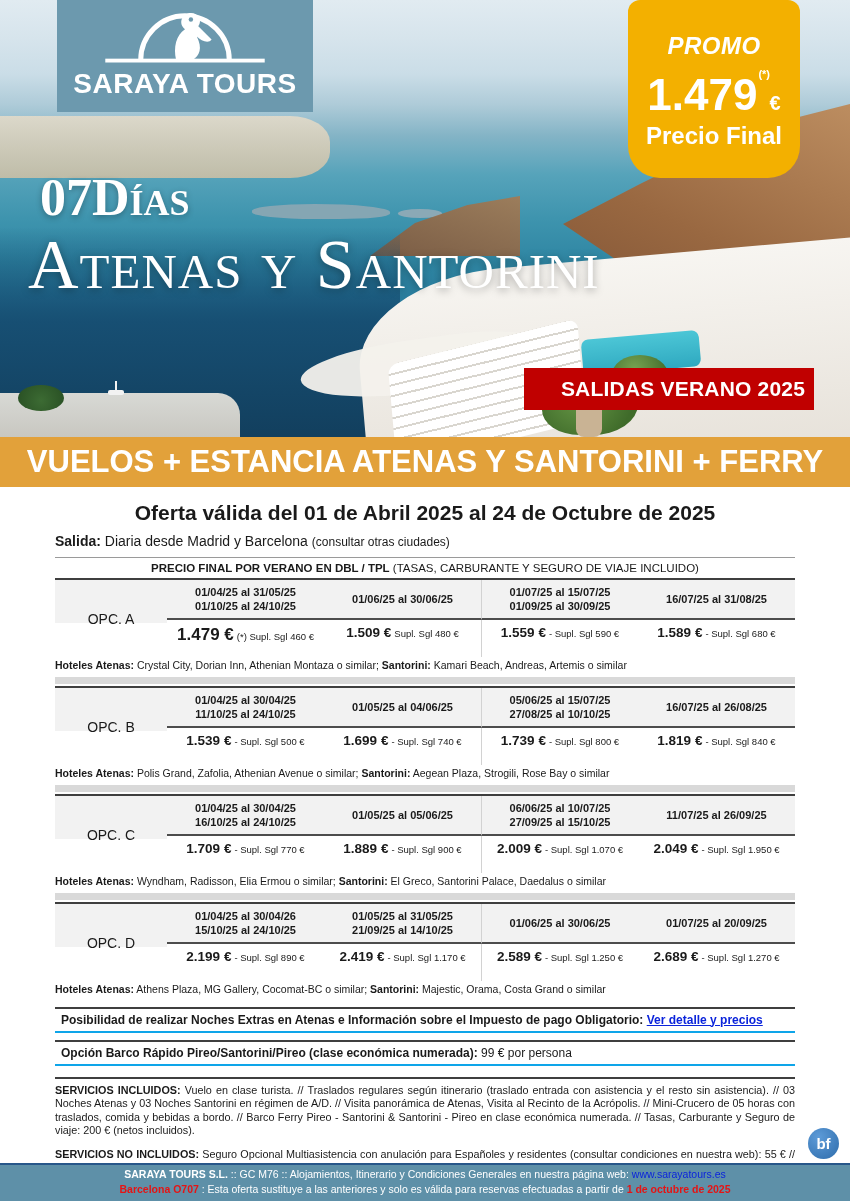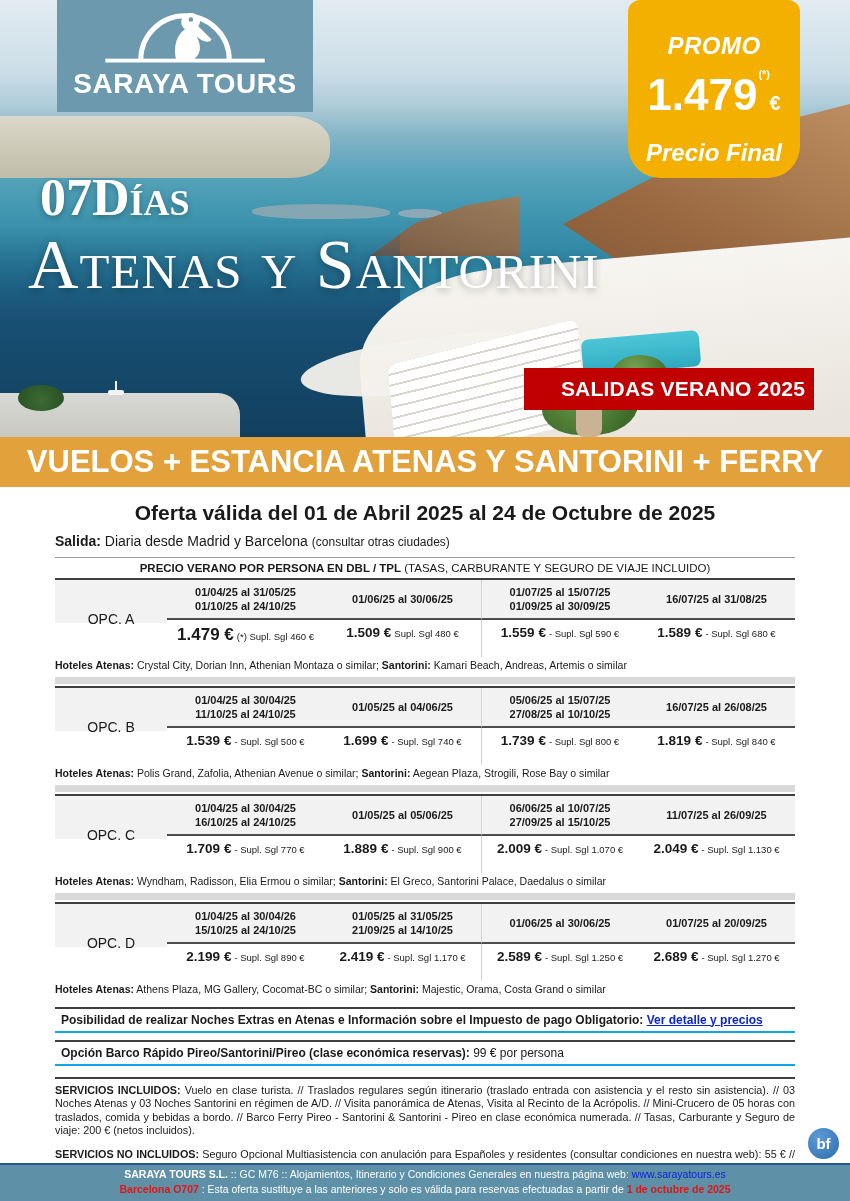--- a/index.html
+++ b/index.html
@@ -51,21 +51,21 @@
   .logo{position:absolute;top:0;left:30px;width:256px;height:112px;background:#6C99AE;color:#fff;text-align:center;margin-left:27px;}
   .logo svg{display:block;margin:7px auto 0;}
   .logo .wordmark{font-size:28px;font-weight:bold;letter-spacing:.5px;line-height:1;margin-top:1px;}
   
   .promo{position:absolute;top:0;right:50px;width:172px;height:178px;background:#F3B000;
     border-radius:12px 12px 32px 32px;color:#fff;text-align:center;}
   .promo .label{font-size:24px;font-weight:bold;margin-top:32px;letter-spacing:.5px;font-style:italic;}
   .promo .ast{display:block;font-size:11px;font-weight:bold;text-align:right;margin:8px 30px -7px 0;}
   .promo .priceline{font-size:44px;font-weight:bold;line-height:1;}
   .promo .cur{font-size:20px;font-weight:bold;}
-  .promo .final{font-size:24px;font-weight:bold;margin-top:22px;font-style:italic;}
+  .promo .final{font-size:24px;font-weight:bold;margin-top:5px;}
   
   .duration{position:absolute;left:40px;top:172px;color:#fff;font-family:"Liberation Serif",serif;
     font-variant:small-caps;font-size:52px;font-weight:bold;line-height:1;text-shadow:0 2px 6px rgba(0,0,0,.3);}
   .trip-title{position:absolute;left:28px;top:230px;color:#fff;font-family:"Liberation Serif",serif;
     font-variant:small-caps;font-size:70px;font-weight:normal;letter-spacing:1px;line-height:1;
     text-shadow:0 2px 8px rgba(0,0,0,.35);white-space:nowrap;}
   .salidas{position:absolute;top:368px;right:36px;width:262px;height:42px;background:#C00000;
     color:#fff;font-weight:bold;font-size:21px;display:flex;align-items:center;justify-content:center;letter-spacing:.2px;padding-left:28px;}
   
   .banner{height:50px;background:#E2A13A;display:flex;align-items:center;justify-content:center;
@@ -158,21 +158,21 @@
 
   <div class="validity">Oferta válida del 01 de Abril 2025 al 24 de Octubre de 2025</div>
 
   <div class="salida">
     <b>Salida:</b><span> Diaria desde Madrid y Barcelona </span><span class="note">(consultar otras ciudades)</span>
   </div>
 
   <div class="hr-light"></div>
 
   <div class="theader">
-    <b>PRECIO VERANO POR PERSONA EN DBL / TPL</b><span> (TASAS, CARBURANTE Y SEGURO DE VIAJE INCLUIDO)</span>
+    <b>PRECIO FINAL POR VERANO EN DBL / TPL</b><span> (TASAS, CARBURANTE Y SEGURO DE VIAJE INCLUIDO)</span>
   </div>
 
   <section class="opc">
     <div class="olabel">OPC. A</div>
     <div class="dcell">
         <span>01/04/25 al 31/05/25</span>
         <span>01/10/25 al 24/10/25</span>
       </div>
     <div class="dcell">
         <span>01/06/25 al 30/06/25</span>
@@ -269,21 +269,21 @@
     <div class="pcell">
         <span class="pr">1.889 €</span>
         <span class="su">- Supl. Sgl 900 €</span>
       </div>
     <div class="pcell vline">
         <span class="pr">2.009 €</span>
         <span class="su">- Supl. Sgl 1.070 €</span>
       </div>
     <div class="pcell">
         <span class="pr">2.049 €</span>
-        <span class="su">- Supl. Sgl 1.130 €</span>
+        <span class="su">- Supl. Sgl 1.950 €</span>
       </div>
     <div class="hotels"><b>Hoteles Atenas:</b><span> Wyndham, Radisson, Elia Ermou o similar; </span><b>Santorini:</b><span> El Greco, Santorini Palace, Daedalus o similar</span></div>
   </section>
   <div class="sep"></div>
 
   <section class="opc">
     <div class="olabel">OPC. D</div>
     <div class="dcell">
         <span>01/04/25 al 30/04/26</span>
         <span>15/10/25 al 24/10/25</span>
@@ -316,21 +316,21 @@
         <span class="pr">2.689 €</span>
         <span class="su">- Supl. Sgl 1.270 €</span>
       </div>
     <div class="hotels"><b>Hoteles Atenas:</b><span> Athens Plaza, MG Gallery, Cocomat-BC o similar; </span><b>Santorini:</b><span> Majestic, Orama, Costa Grand o similar</span></div>
   </section>
 
   <div class="strip">
     <span>Posibilidad de realizar Noches Extras en Atenas e Información sobre el Impuesto de pago Obligatorio: </span><span class="link">Ver detalle y precios</span>
   </div>
   <div class="strip">
-    <span>Opción Barco Rápido Pireo/Santorini/Pireo (clase económica reservas): </span><span class="normal">99 € por persona</span>
+    <span>Opción Barco Rápido Pireo/Santorini/Pireo (clase económica numerada): </span><span class="normal">99 € por persona</span>
   </div>
 
   <div class="terms-divider"></div>
 
   <p class="para">
     <b>SERVICIOS INCLUIDOS:</b><span> Vuelo en clase turista. // Traslados regulares según itinerario (traslado entrada con asistencia y el resto sin asistencia). // 03 Noches Atenas y 03 Noches Santorini en régimen de A/D. // Visita panorámica de Atenas, Visita al Recinto de la Acrópolis. // Mini-Crucero de 05 horas con traslados, comida y bebidas a bordo. // Barco Ferry Pireo - Santorini &amp; Santorini - Pireo en clase económica numerada. // Tasas, Carburante y Seguro de viaje: 200 € (netos incluidos).</span>
   </p>
   <p class="para">
     <b>SERVICIOS NO INCLUIDOS:</b><span> Seguro Opcional Multiasistencia con anulación para Españoles y residentes (consultar condiciones en nuestra web): 55 €  // Propinas, maleteros y Tasa turística (pago obligatorio en destino).</span>
   </p>

